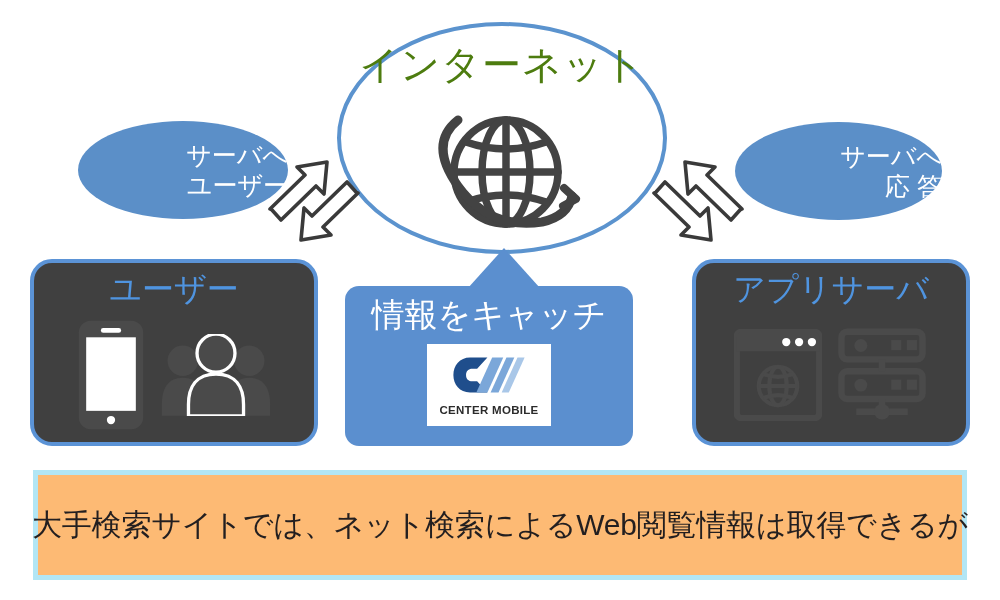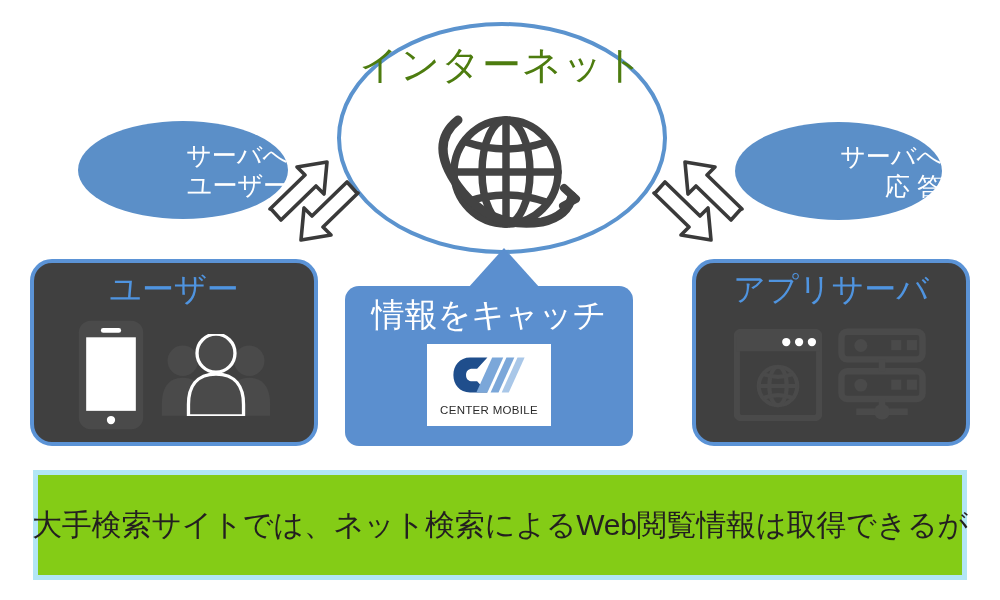--- a/index.html
+++ b/index.html
@@ -160,36 +160,36 @@
     background: #ffffff;
     display: flex;
     flex-direction: column;
     align-items: center;
     justify-content: center;
   }
   .logo-mark { width: 76px; height: 40px; }
   .logo-text {
     margin-top: 9px;
     font-size: 11.5px;
-    font-weight: normal;
+    font-weight: bold;
     color: #2b2b2b;
     letter-spacing: 0.3px;
     white-space: nowrap;
   }
 
   
   .caption-box {
     position: absolute;
     left: 33px;
     top: 470px;
     width: 934px;
     height: 110px;
     box-sizing: border-box;
     border: 5px solid #b2e6f5;
-    background: #84cc16;
+    background: #fdba74;
     display: flex;
     flex-direction: column;
     align-items: center;
     justify-content: center;
   }
   .caption-line {
     color: #231f20;
     font-size: 30px;
     line-height: 1.38;
     white-space: nowrap;

